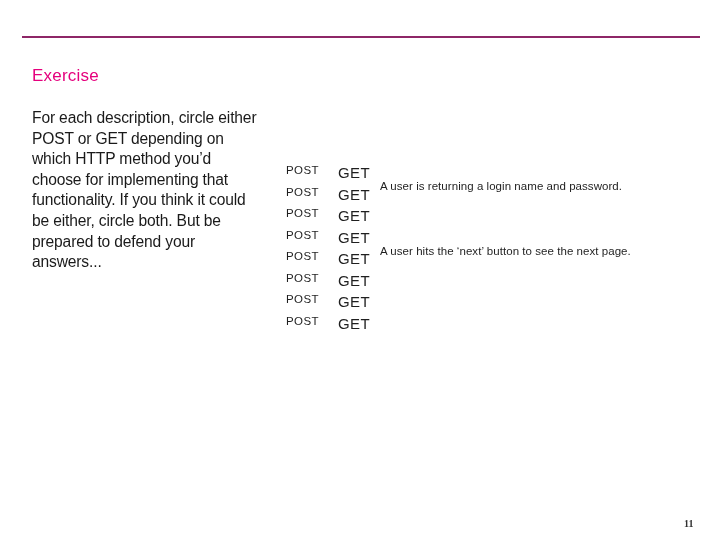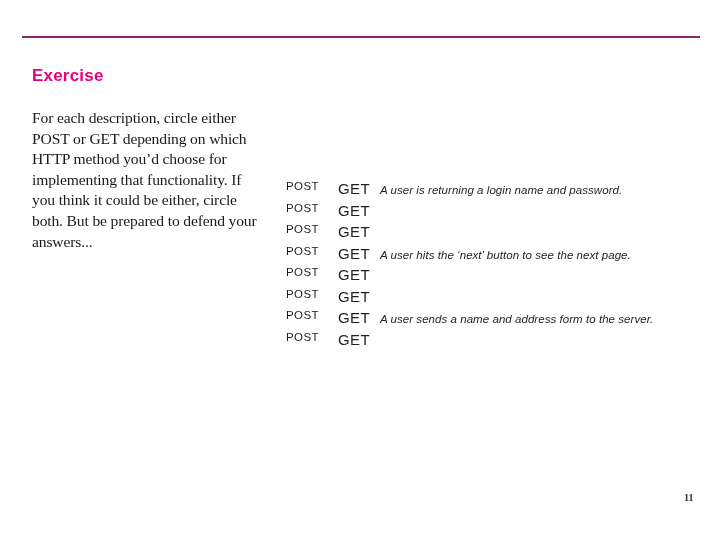--- a/index.html
+++ b/index.html
@@ -31,46 +31,44 @@
     height: 2px;
     background: #8e2667;
   }
 
   
   .title {
     position: absolute;
     left: 32px;
     top: 66px;
     font-size: 17px;
-    font-weight: bold;
+    font-weight: normal;
     color: #e5007d;
     letter-spacing: 0.2px;
     white-space: nowrap;
   }
 
   
   .body-text {
     position: absolute;
     left: 32px;
     top: 108px;
     width: 228px;
     font-size: 15.6px;
     line-height: 20.6px;
     color: #1a1a1a;
     letter-spacing: -0.15px;
-    font-family: Liberation Serif, serif;
   }
 
   
   .table {
     position: absolute;
     left: 286px;
     top: 164px;
     width: 420px;
-    margin-top: 16px;
   }
   .row {
     position: relative;
     height: 21.5px;
     white-space: nowrap;
   }
   .col-post {
     position: absolute;
     left: 0;
     top: 0;
@@ -84,42 +82,41 @@
     left: 52px;
     top: 0;
     width: 40px;
     font-size: 15px;
     color: #1f1f1f;
     letter-spacing: 0.4px;
   }
   .col-desc {
     position: absolute;
     left: 94px;
-    top: 4px;
+    top: 16px;
     font-size: 11.5px;
-    font-style: italic;
     color: #1f1f1f;
     letter-spacing: 0.05px;
   }
 
   
   .logo {
     position: absolute;
     left: 0;
     top: 455px;
     width: 720px;
     height: 65px;
     overflow: hidden;
   }
 
   
   .page-number {
     position: absolute;
     left: 684px;
-    top: 492px;
+    top: 518px;
     font-family: "Liberation Serif", serif;
     font-size: 10px;
     font-weight: bold;
     color: #303030;
   }
 </style>
 </head>
 <body>
 
 <div class="slide">
@@ -160,21 +157,20 @@
     </div>
 
     <div class="row">
       <span class="col-post">POST</span>
       <span class="col-get">GET</span>
     </div>
 
     <div class="row">
       <span class="col-post">POST</span>
       <span class="col-get">GET</span>
-      <span class="col-desc">A user sends a name and address form to the server.</span>
     </div>
 
     <div class="row">
       <span class="col-post">POST</span>
       <span class="col-get">GET</span>
     </div>
 
   </div>
 
   <div class="logo">

